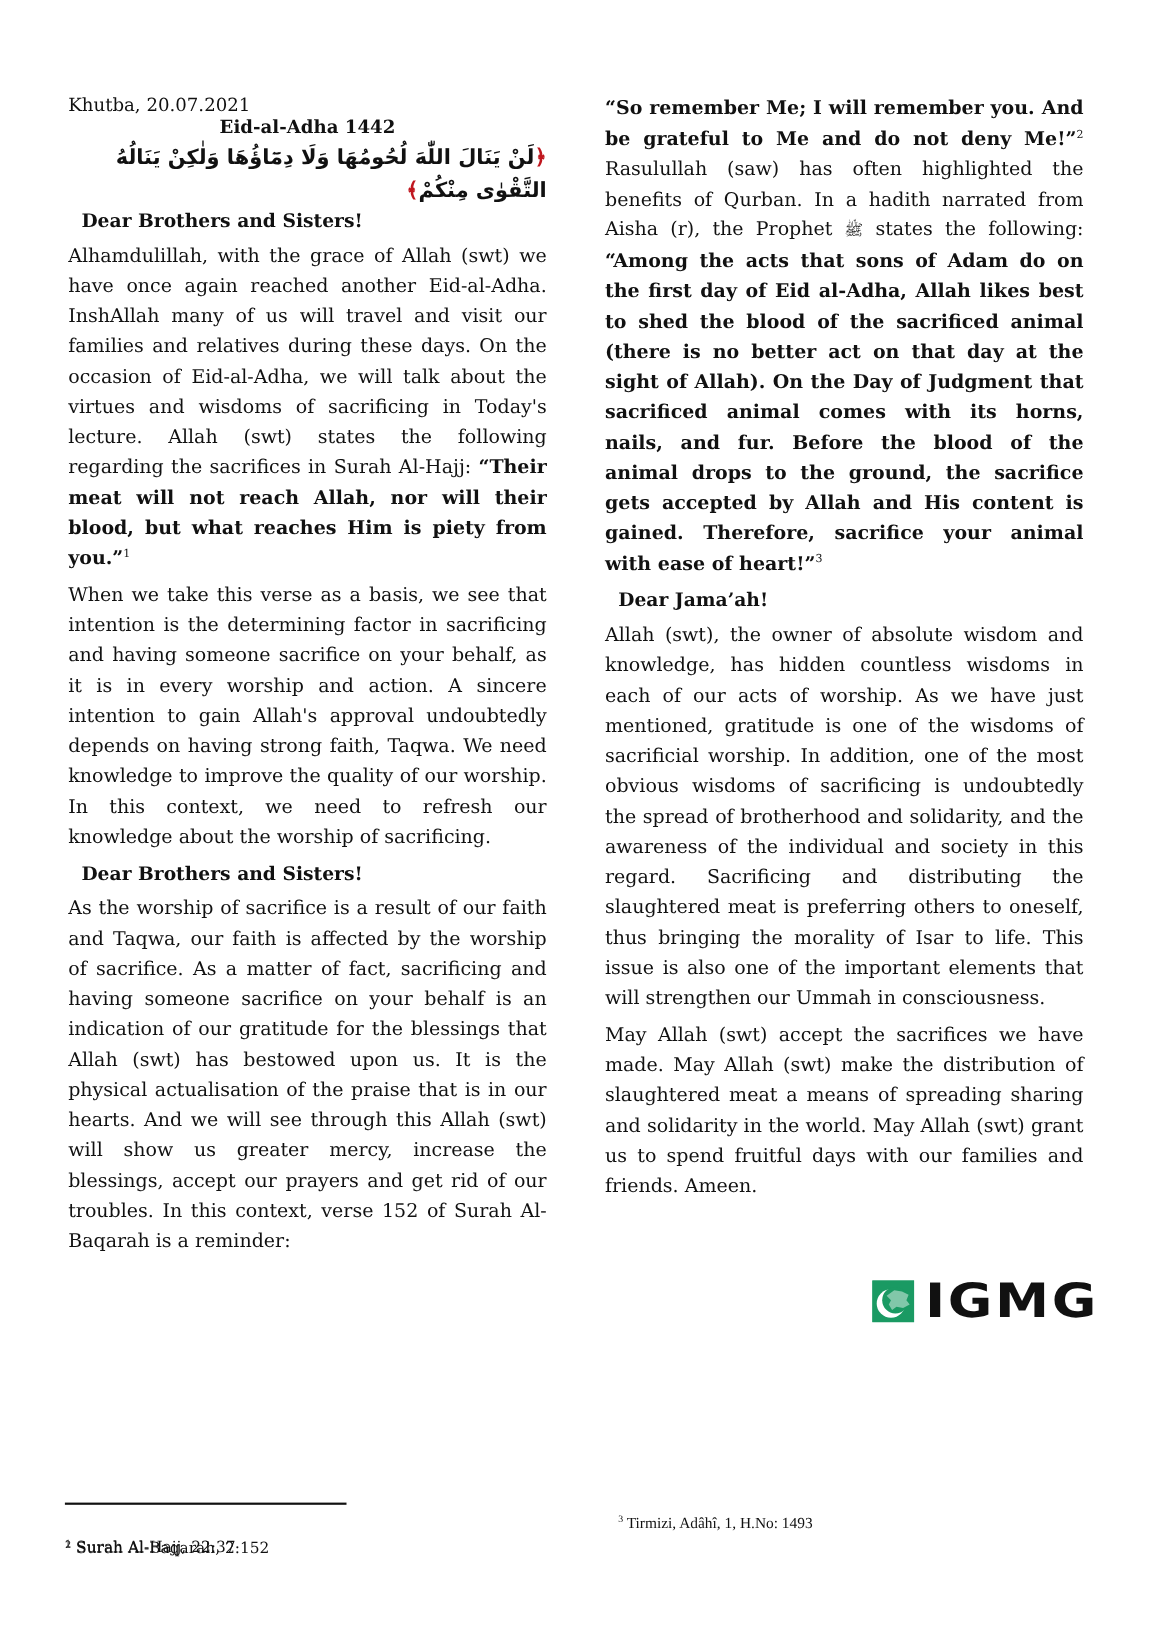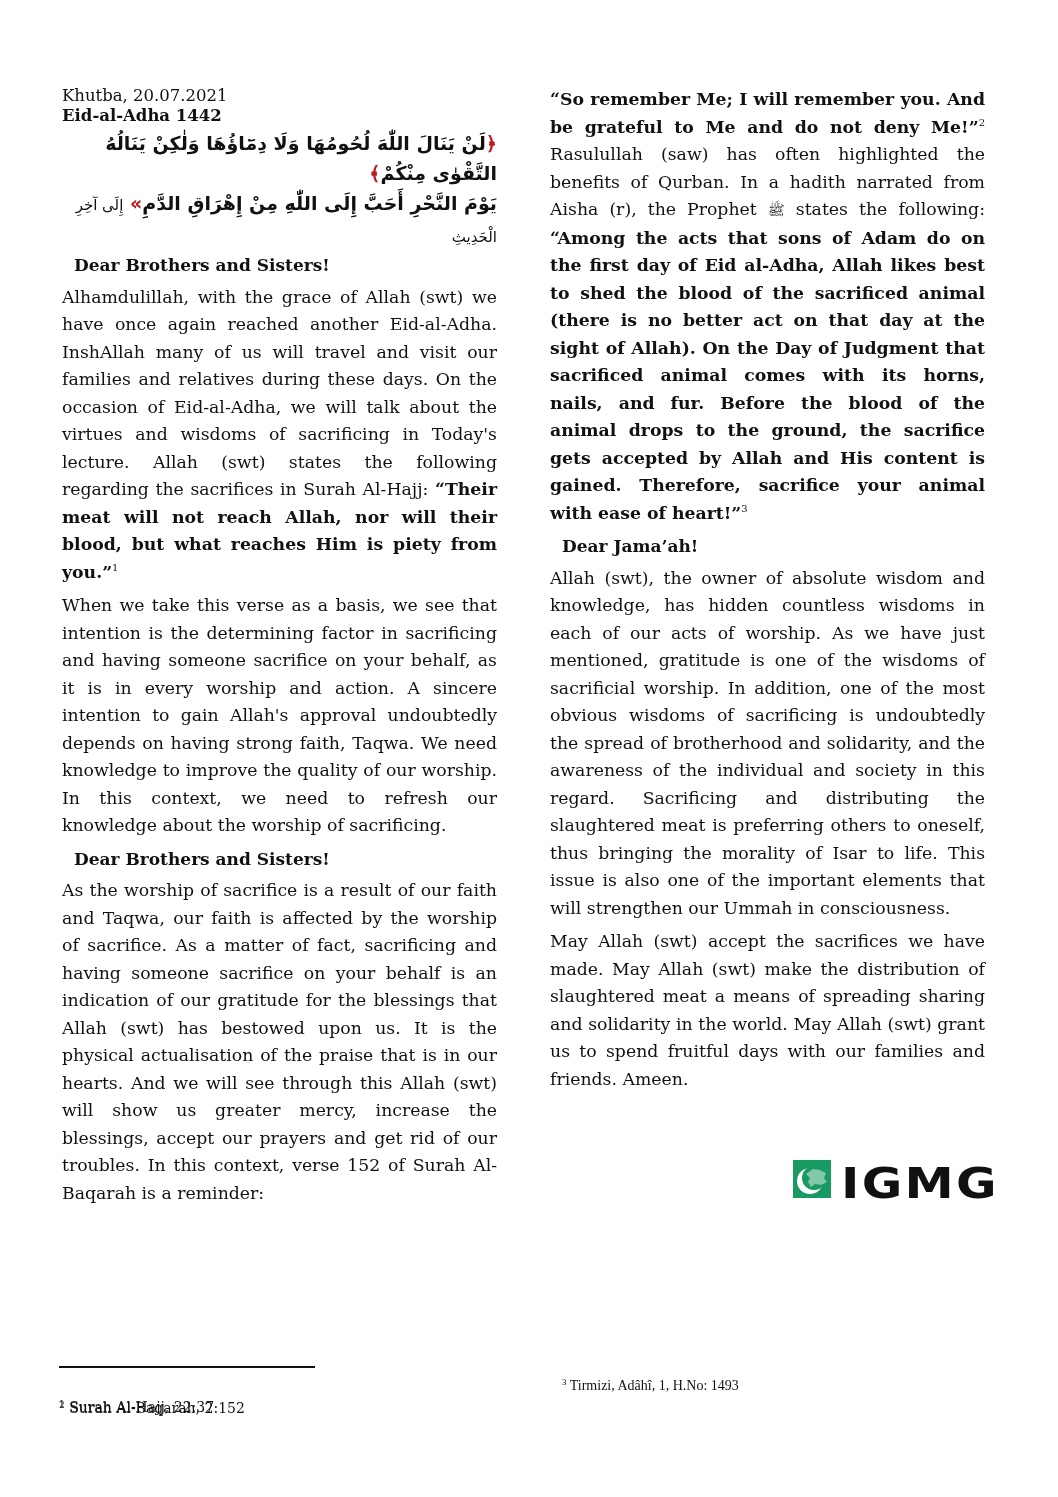--- a/index.html
+++ b/index.html
@@ -1,51 +1,47 @@
 <!DOCTYPE html>
 <html><head>
   <meta charset="utf-8">
   <style>
     html, body { margin: 0; padding: 0; background: #ffffff; }
     body { width: 1058px; height: 1497px; position: relative; overflow: hidden; color: #111; font-family: "DejaVu Serif", serif; }
     .col { position: absolute; top: 86px; width: 435px; }
     .col-left { left: 62px; }
     .col-right { left: 550px; }
     .meta { font-size: 16.5px; line-height: 20px; }
-    .meta-bold { font-weight: bold; }
+    .meta-bold { font-weight: bold; text-align: center; }
     .arabic { direction: rtl; text-align: right; font-family: "DejaVu Sans", sans-serif; font-weight: bold; font-size: 19px; line-height: 30px; margin: 2px 0 0; }
     .arabic .brace { color: #c0161e; }
     .arabic .quote { color: #c0161e; }
     .arabic .small { font-size: 15px; font-weight: normal; }
     .heading { font-weight: bold; font-size: 17px; line-height: 27.5px; margin: 0 12px 4px; }
     .para { font-size: 17.3px; line-height: 27.5px; text-align: justify; margin: 0 0 6px; hyphens: none; }
     .para b { font-weight: bold; }
     sup { font-size: 10px; line-height: 0; vertical-align: 7px; }
     .salawat { display: inline-block; font-size: 14px; font-family: "DejaVu Sans", sans-serif; }
-    .logo { position: absolute; left: 793px; top: 1160px; width: 190px; height: 46px; display: flex; }
+    .logo { position: absolute; left: 793px; top: 1160px; width: 190px; height: 46px; display: flex; align-items: center; }
     .logo-mark { width: 38px; height: 38px; background: #1a9a63; position: relative; }
     .logo-text { margin-left: 10px; font-family: "DejaVu Sans", sans-serif; font-weight: bold; font-size: 43px; letter-spacing: 2px; color: #111; line-height: 46px; transform: scaleX(1.15); transform-origin: left center; }
     .fn-rule { position: absolute; left: 59px; top: 1366px; width: 256px; height: 2px; background: #111; }
     .fn { position: absolute; font-size: 14px; line-height: 20px; font-family: "DejaVu Serif", serif; }
     .fn sup { font-size: 9px; vertical-align: 5px; }
   </style>
 </head>
 <body>
 
 <div class="col col-left">
   <div class="meta">Khutba, 20.07.2021</div>
   <div class="meta meta-bold">Eid-al-Adha 1442</div>
 
   <div class="arabic">
     <div>
       <span class="brace">﴿</span><span>لَنْ يَنَالَ اللّٰهَ لُحُومُهَا وَلَا دِمَٓاؤُهَا وَلٰكِنْ يَنَالُهُ التَّقْوٰى مِنْكُمْ</span><span class="brace">﴾</span>
-    </div>
-    <div>
-      <span>يَوْمَ النَّحْرِ أَحَبَّ إِلَى اللّٰهِ مِنْ إِهْرَاقِ الدَّمِ</span><span class="quote">»</span>
-      <span class="small">إِلَى آخِرِ الْحَدِيثِ</span>
     </div>
   </div>
 
   <div class="heading">Dear Brothers and Sisters!</div>
   <p class="para">
     <span>Alhamdulillah, with the grace of Allah (swt) we have once again reached another Eid-al-Adha. InshAllah many of us will travel and visit our families and relatives during these days. On the occasion of Eid-al-Adha, we will talk about the virtues and wisdoms of sacrificing in Today's lecture. Allah (swt) states the following regarding the sacrifices in Surah Al-Hajj: </span><b>“Their meat will not reach Allah, nor will their blood, but what reaches Him is piety from you.”</b><sup>1</sup>
   </p>
   <p class="para">When we take this verse as a basis, we see that intention is the determining factor in sacrificing and having someone sacrifice on your behalf, as it is in every worship and action. A sincere intention to gain Allah's approval undoubtedly depends on having strong faith, Taqwa. We need knowledge to improve the quality of our worship. In this context, we need to refresh our knowledge about the worship of sacrificing.</p>
 
   <div class="heading">Dear Brothers and Sisters!</div>

